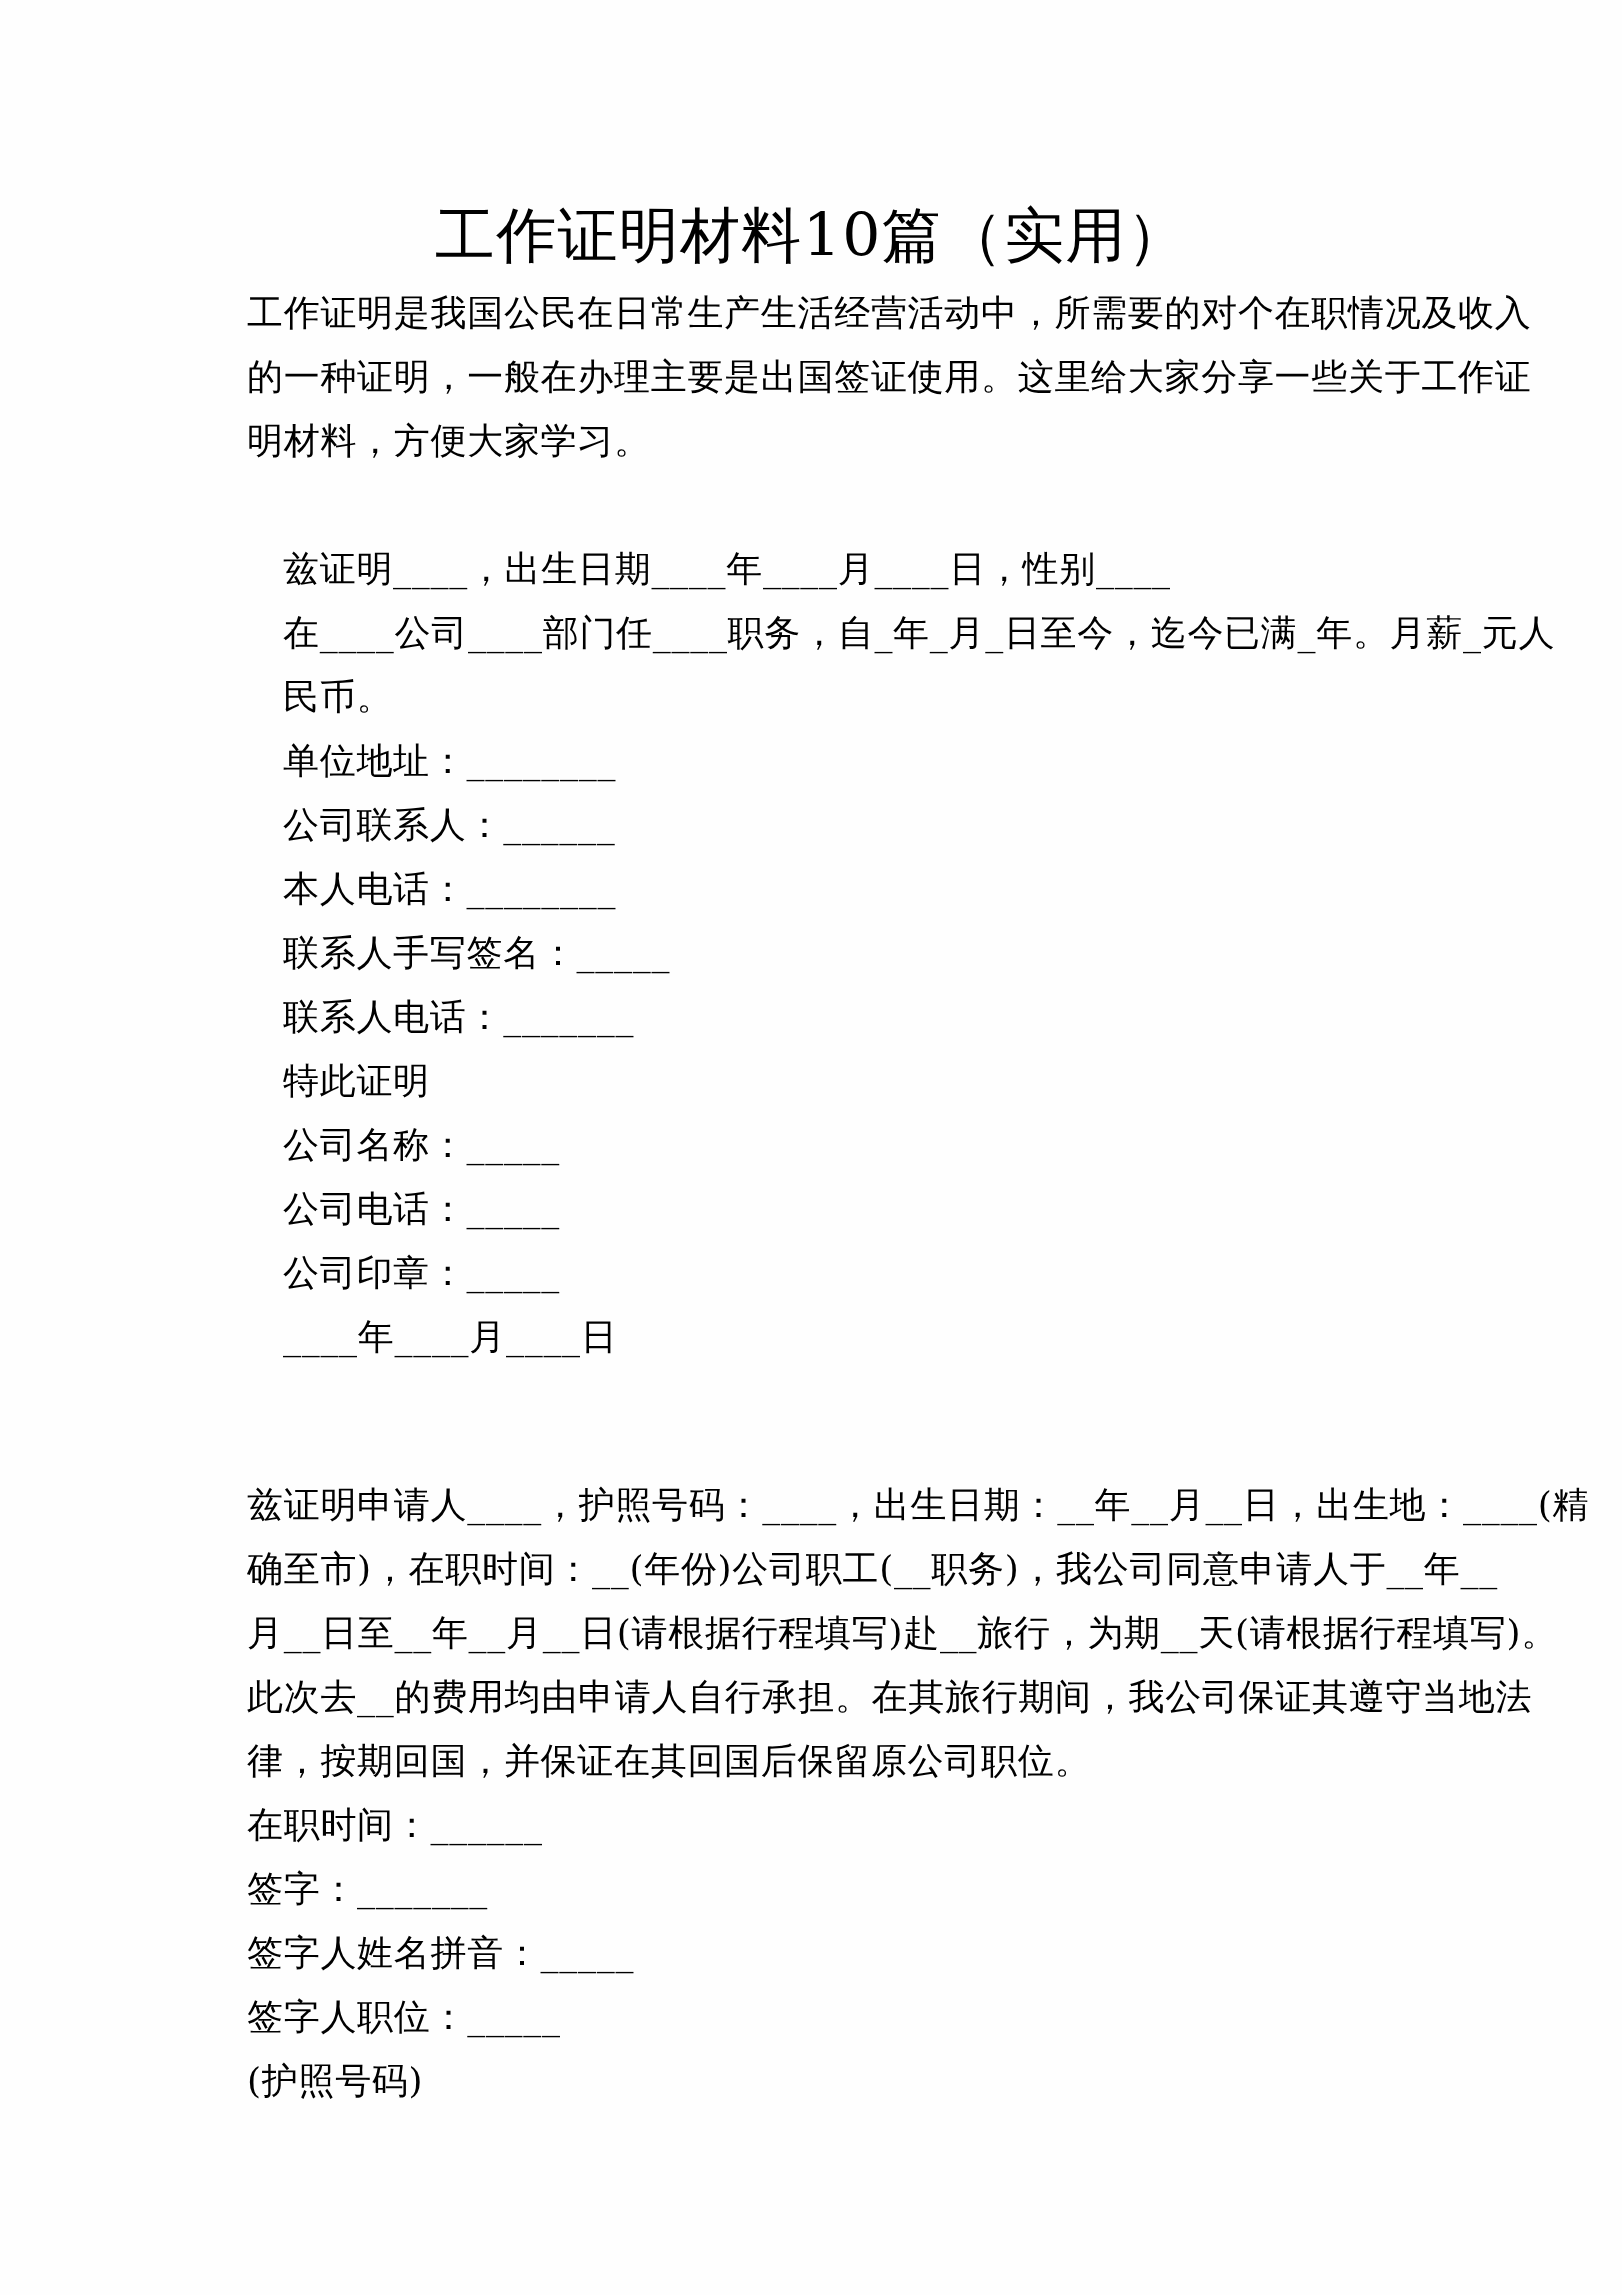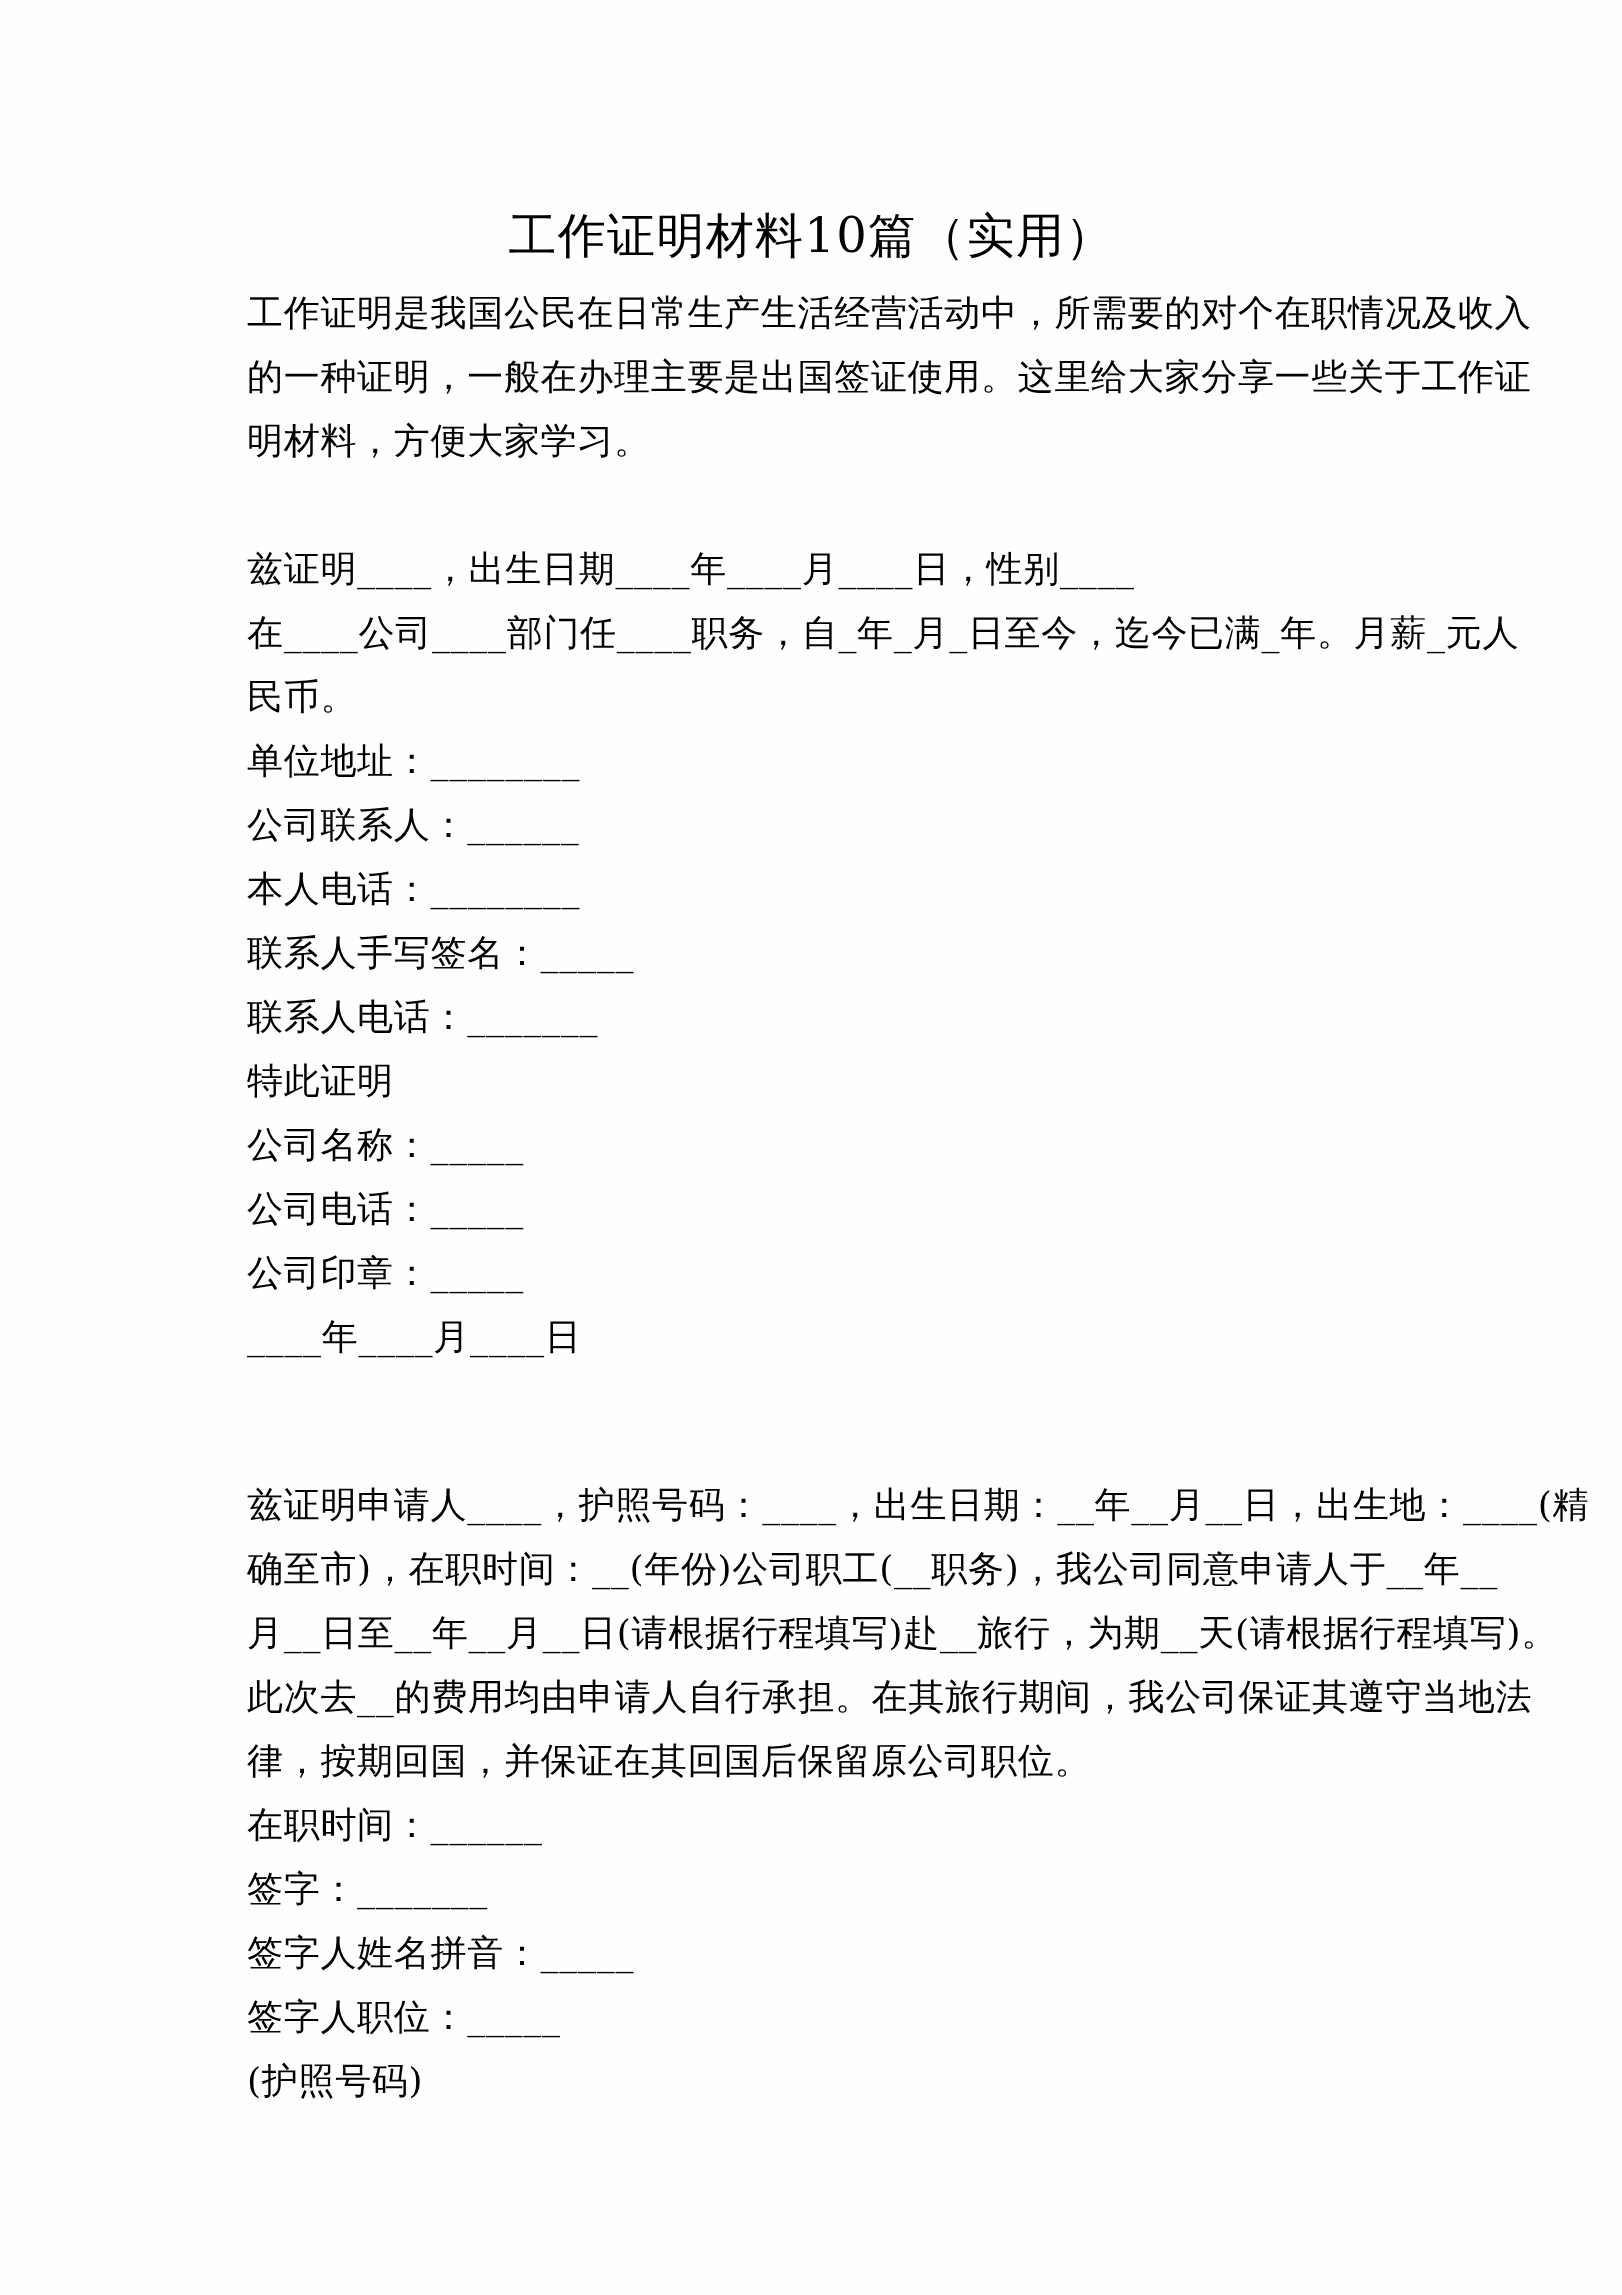--- a/index.html
+++ b/index.html
@@ -4,30 +4,30 @@
   <style>
     html, body { margin: 0; padding: 0; background: #ffffff; }
     body {
       width: 1623px; height: 2295px; position: relative; overflow: hidden;
       font-family: "DejaVu Serif", "Liberation Serif", serif;
       color: #000000;
     }
     .page { position: absolute; left: 0; top: 0; width: 1623px; height: 2295px; background: #fefefe; }
     .title {
       position: absolute; left: 0; width: 1623px; top: 196px;
-      text-align: center; font-size: 48px; line-height: 79px;
+      text-align: center; font-size: 60px; line-height: 79px;
       letter-spacing: 1.3px;
     }
     .block { position: absolute; left: 247px; width: 1178px; }
     .line {
       font-size: 36px; line-height: 64px; height: 64px; white-space: nowrap;
       letter-spacing: 0.7px;
     }
     .intro { top: 281px; }
-    .cert1 { top: 537px; }
+    .cert1 { top: 537px; margin-left: 36px; }
     .cert2 { top: 1473px; }
   </style>
 </head>
 <body>
 
 <div class="page">
 
   <div class="title">工作证明材料10篇（实用）</div>
 
   <div class="block intro">

